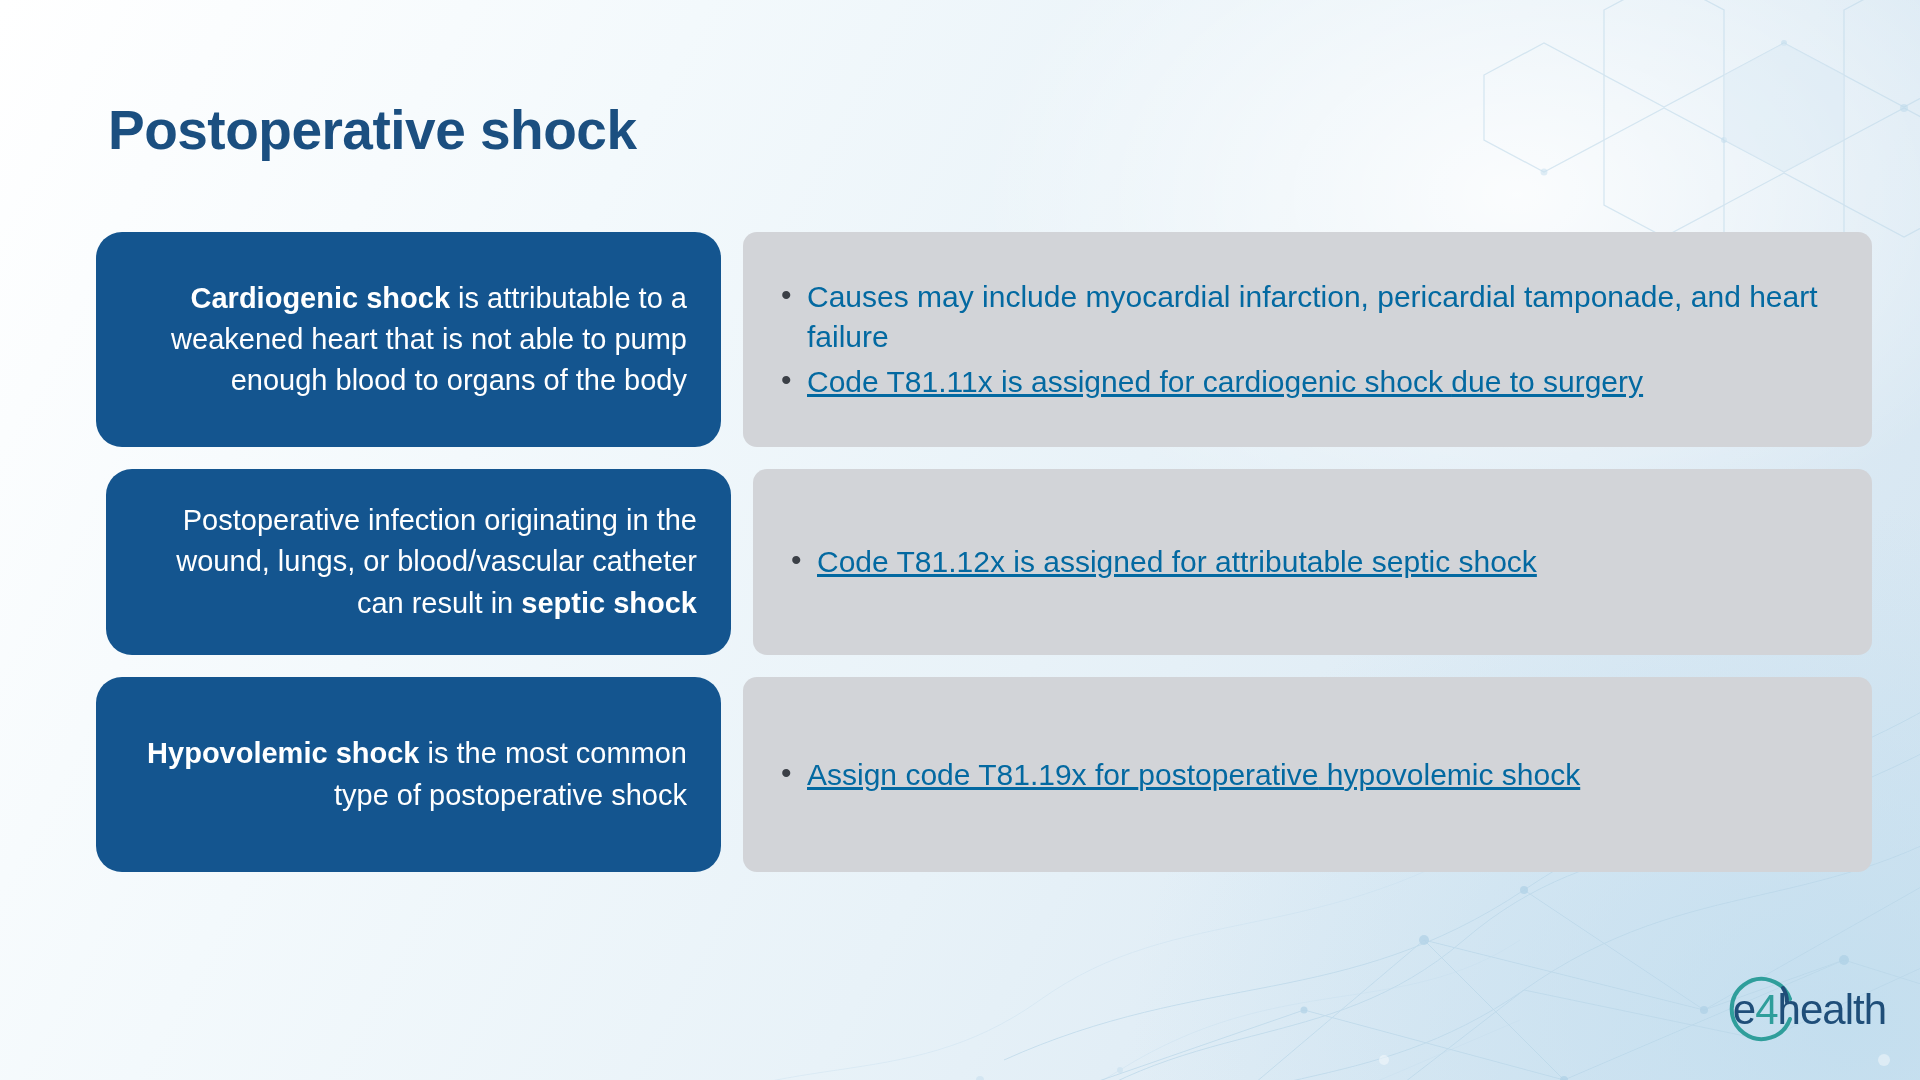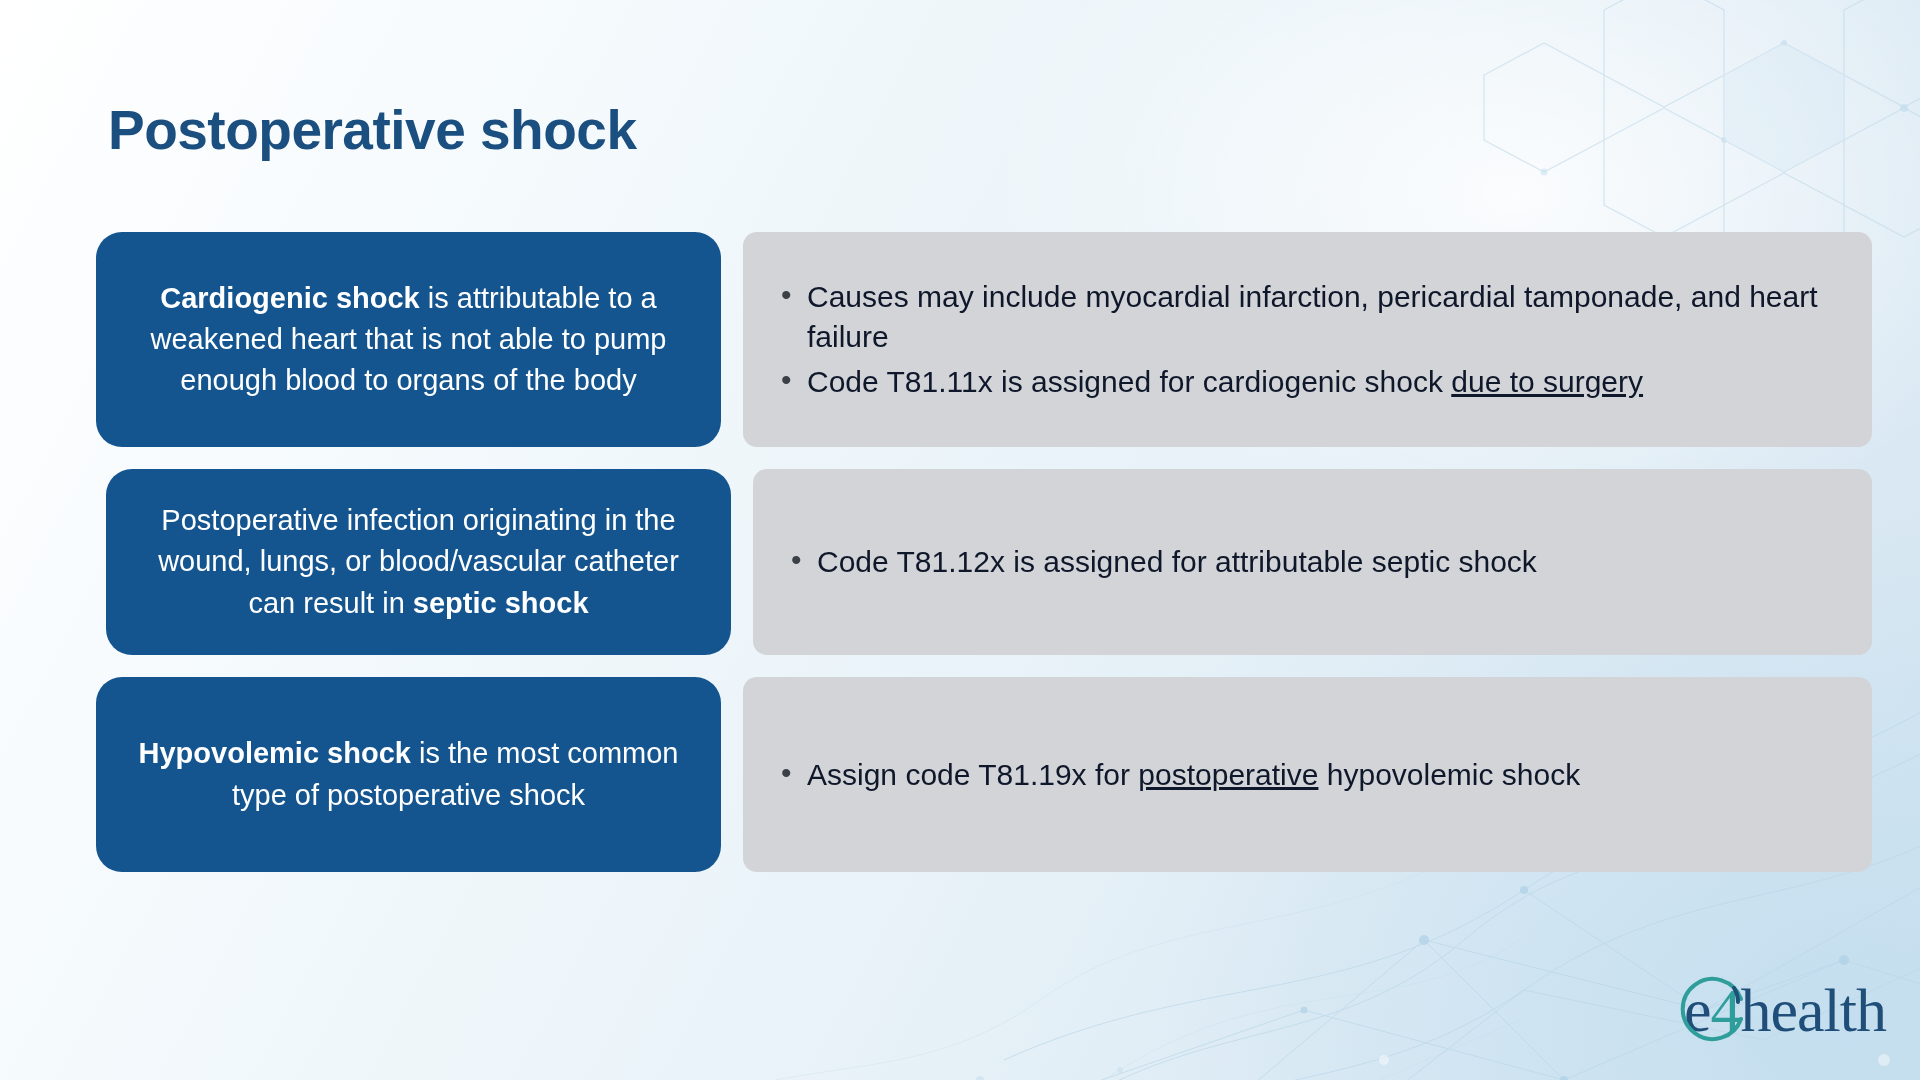--- a/index.html
+++ b/index.html
@@ -64,21 +64,21 @@
 
   .left-card {
     width: 625px;
     min-height: 215px;
     background: #14558f;
     border-radius: 26px;
     color: #ffffff;
     display: flex;
     align-items: center;
     justify-content: center;
-    text-align: center;
+    text-align: right;
     padding: 14px 34px;
     box-sizing: border-box;
   }
   .left-card p {
     margin: 0;
     font-size: 29px;
     line-height: 1.42;
     font-weight: 300;
   }
   .left-card b {
@@ -87,36 +87,36 @@
 
   .right-card {
     flex: 1;
     margin-left: 22px;
     background: #d2d4d8;
     border-radius: 14px;
     display: flex;
     align-items: center;
     padding: 16px 40px 16px 34px;
     box-sizing: border-box;
-    color: #0f172a;
+    color: #0369a1;
   }
   .bullets {
     margin: 0;
     padding: 0;
     list-style: none;
     width: 100%;
   }
   .bullets li {
     position: relative;
     padding-left: 30px;
     font-size: 30px;
     line-height: 1.33;
     margin-bottom: 6px;
   }
-  .bullets li:last-child { margin-bottom: 0; }
+  .bullets li:last-child { margin-bottom: 0; text-decoration: underline; }
   .bullets li::before {
     content: "\2022";
     position: absolute;
     left: 4px;
     top: -2px;
     font-size: 30px;
     color: #3b3f46;
   }
   .u { text-decoration: underline; }
 
@@ -129,24 +129,24 @@
 
   .logo {
     position: absolute;
     right: 58px;
     bottom: 30px;
     display: flex;
     align-items: center;
     height: 80px;
   }
   .logo-text {
-    font-size: 62px;
+    font-size: 42px;
     color: #1f4e79;
     letter-spacing: -1px;
-    font-family: Liberation Serif, serif;
+    font-family: Liberation Sans, sans-serif;
   }
   .logo-text .accent { color: #2f9e9b; }
   .logo-mark {
     position: absolute;
     left: -6px;
     top: 2px;
     width: 74px;
     height: 74px;
   }
 </style>

